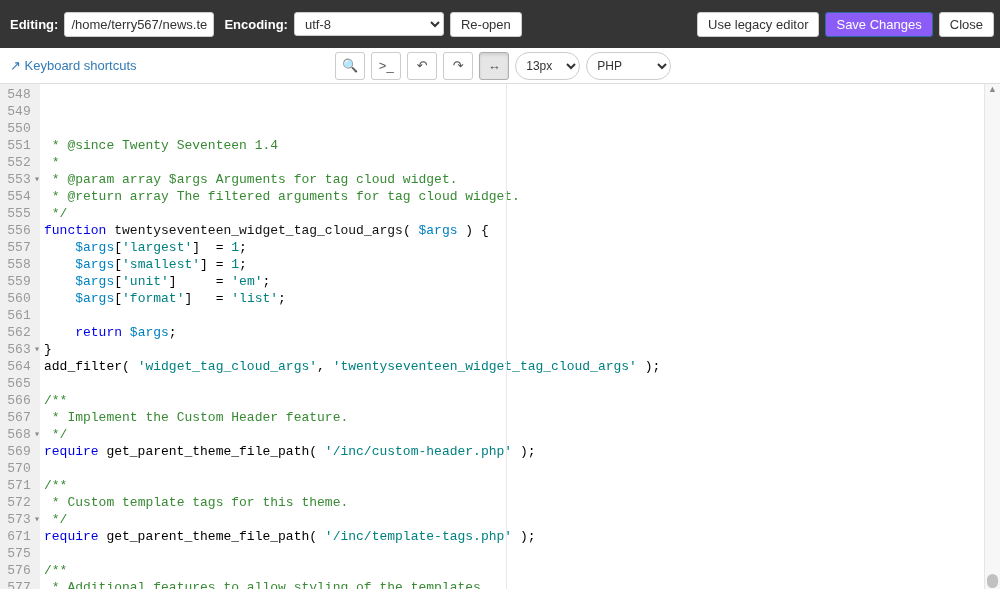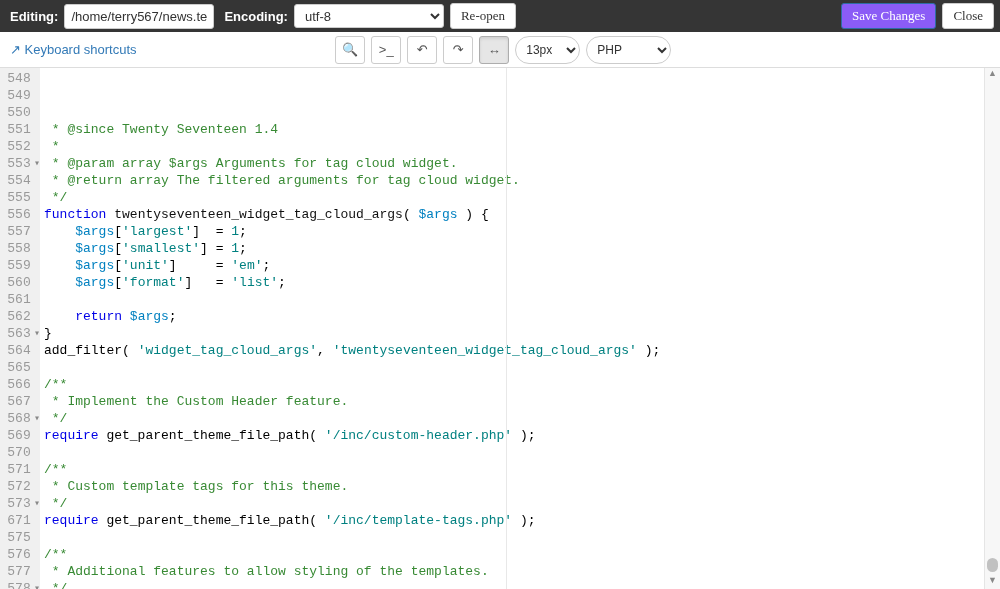--- a/index.html
+++ b/index.html
@@ -1,21 +1,21 @@
 <!DOCTYPE html>
 <html><head>
 <meta charset="utf-8">
 <style>
 * { margin: 0; padding: 0; box-sizing: border-box; }
 body { font-family: "Helvetica Neue", Helvetica, Arial, sans-serif; font-size: 13px; background: #fff; width: 1000px; height: 589px; overflow: hidden; }
-.topbar { background: #353535; height: 32px; display: flex; align-items: center; padding: 0 6px; gap: 6px; color: #fff; }
+.topbar { background: #353535; height: 48px; display: flex; align-items: center; padding: 0 6px; gap: 6px; color: #fff; }
 .topbar .lbl { font-weight: bold; font-size: 13px; margin-left: 4px; }
 .topbar input.path { background: #fff; border: 1px solid #ccc; border-radius: 3px; padding: 4px 6px; font-size: 13px; width: 150px; color: #333; }
 .topbar select.enc { background: #fff; border: 1px solid #ccc; border-radius: 3px; padding: 3px 6px; font-size: 13px; width: 150px; height: 24px; color: #333; }
-.btn { background: #fff; border: 1px solid #ccc; border-radius: 3px; padding: 4px 10px; font-size: 13px; color: #333; cursor: pointer; font-family: Liberation Serif, serif; }
+.btn { background: #fff; border: 1px solid #ccc; border-radius: 3px; padding: 4px 10px; font-size: 13px; color: #333; cursor: pointer; }
 .btn-primary { background: #8b5cf6; border-color: #2e6da4; color: #fff; }
 .spacer { flex: 1; }
 .toolbar { height: 36px; display: flex; align-items: center; justify-content: space-between; padding: 0 10px; border-bottom: 1px solid #ddd; }
 .toolbar .left a { color: #337ab7; text-decoration: none; font-size: 13px; }
 .toolbar .center { display: flex; gap: 6px; align-items: center; }
 .tbtn { background: #fff; border: 1px solid #ccc; border-radius: 3px; width: 30px; height: 28px; display: flex; align-items: center; justify-content: center; cursor: pointer; font-size: 13px; color: #555; }
 .tbtn.active { background: #e6e6e6; border-color: #adadad; box-shadow: inset 0 2px 3px rgba(0,0,0,0.1); }
 .tsel { background: #fff; border: 1px solid #ccc; border-radius: 14px; height: 28px; font-size: 12px; padding: 0 6px; color: #333; }
 .tsel.font { width: 65px; }
 .tsel.lang { width: 85px; }
@@ -41,20 +41,21 @@
 
 <div class="topbar">
   <span class="lbl">Editing:</span>
   <input class="path" type="text" value="/home/terry567/news.terr" style="">
   <span class="lbl">Encoding:</span>
   <select class="enc">
     <option>utf-8</option>
   </select>
   <button class="btn">Re-open</button>
   <div class="spacer"></div>
+  <button class="btn">Use legacy editor</button>
   <button class="btn btn-primary">Save Changes</button>
   <button class="btn">Close</button>
 </div>
 
 <div class="toolbar">
   <div class="left">
     <a href="#">
       <span>↗</span>
       <span>Keyboard shortcuts</span>
     </a>

